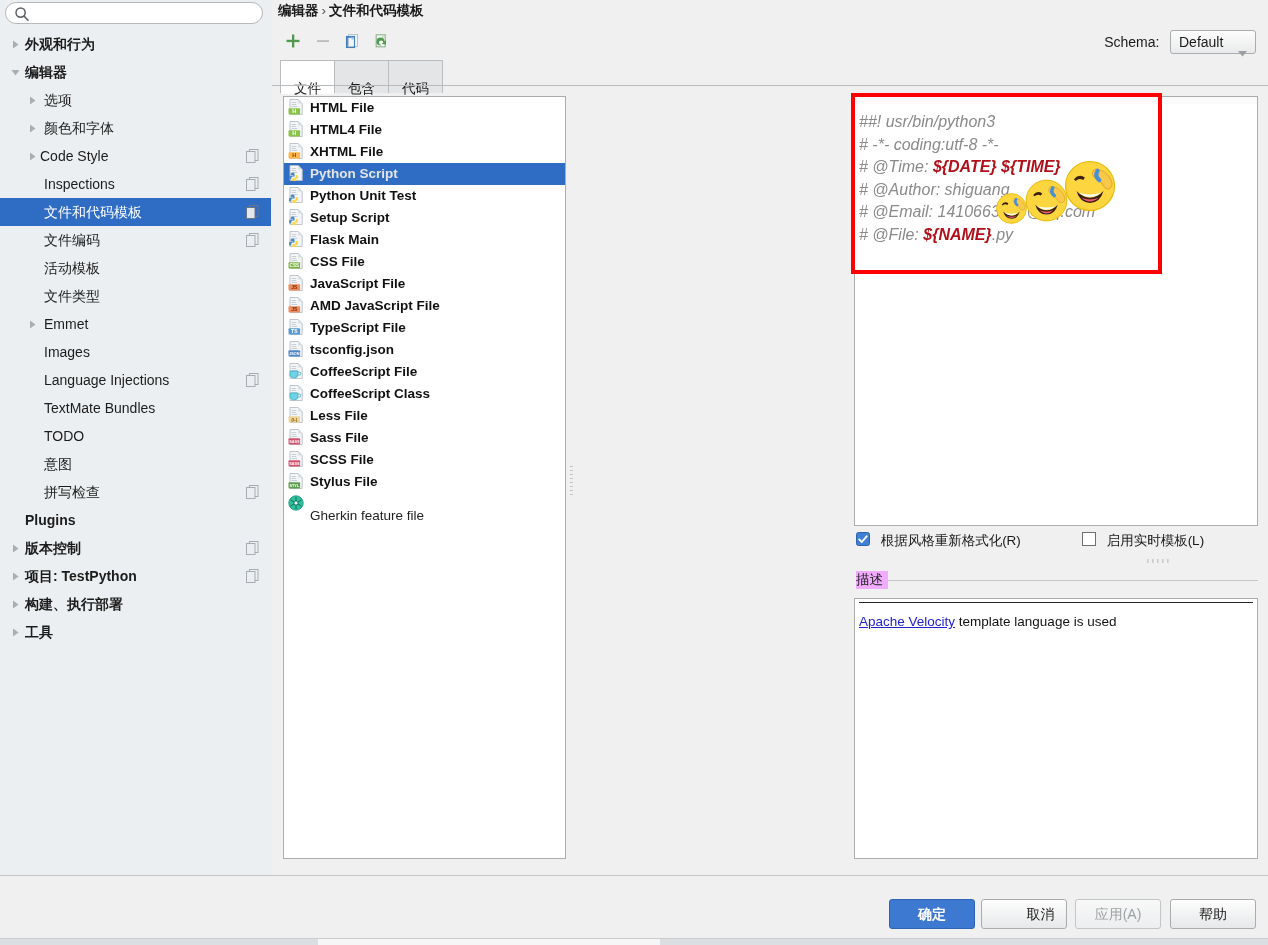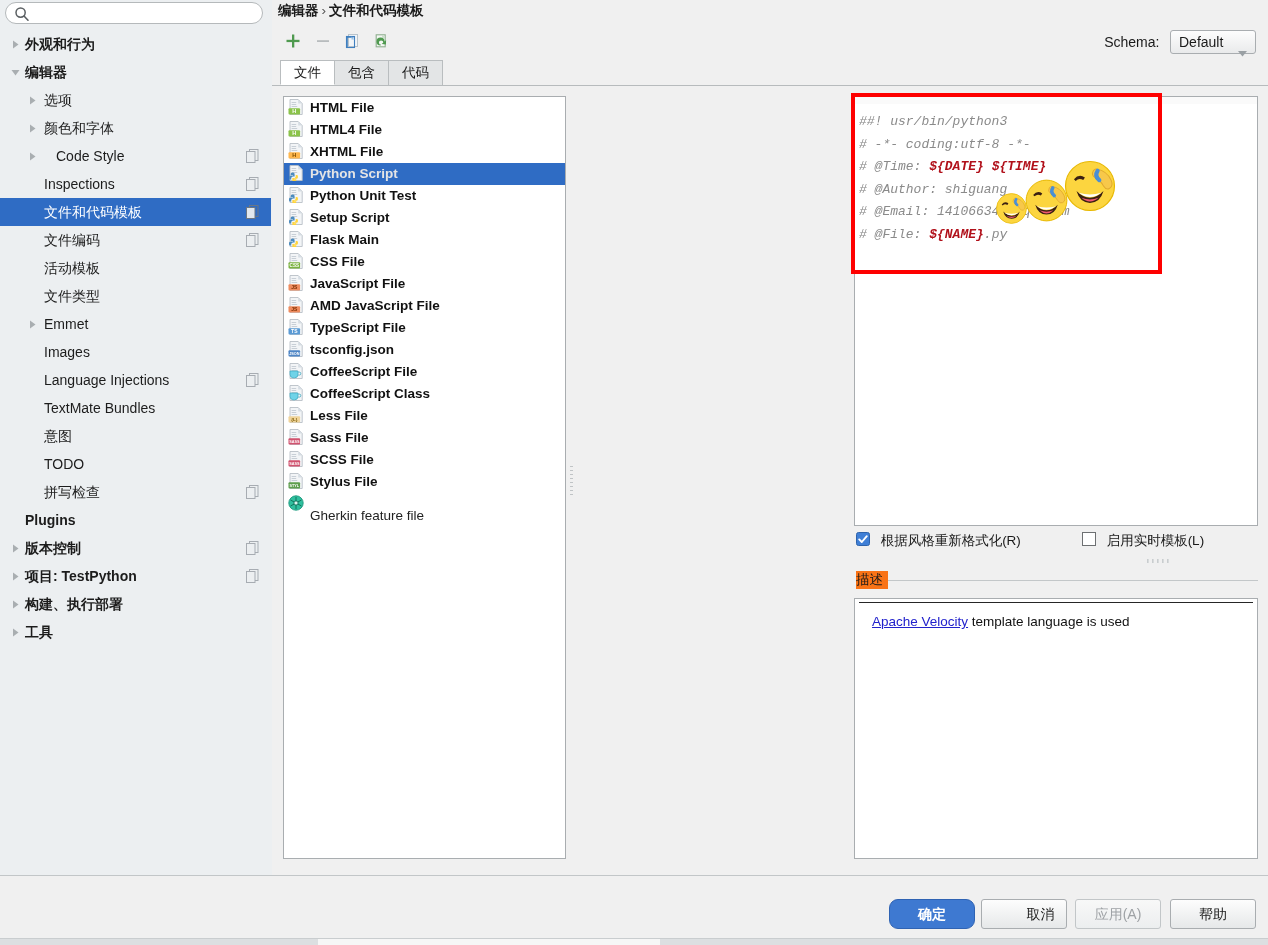--- a/index.html
+++ b/index.html
@@ -58,21 +58,21 @@
     display:inline-block;width:26px;height:26px;vertical-align:top;
     position:relative;cursor:pointer;
   }
   .tbtn svg{position:absolute;left:4px;top:4px;}
 
   .tabstrip{
     position:absolute;left:8px;top:60px;height:25px;
   }
   .tab{
     display:inline-block;height:25px;line-height:24px;
-    padding:0 13px;font-size:13.5px;color:#1a1a1a;
+    padding:16px 13px;font-size:13.5px;color:#1a1a1a;
     border:1px solid #b9bdbf;border-bottom:none;border-left:none;
     background:#e3e5e6;vertical-align:top;box-sizing:border-box;cursor:pointer;
   }
   .tab:first-child{border-left:1px solid #b9bdbf;}
   .tab.active{background:#fff;border-bottom:1px solid #fff;}
 
   .schema-area{position:absolute;right:12px;top:30px;height:24px;}
   .schema-label{display:inline-block;font-size:14px;color:#1a1a1a;vertical-align:middle;margin-right:7px;}
   .schema-select{
     display:inline-block;vertical-align:middle;
@@ -110,22 +110,22 @@
   }
 
   
   .editorwrap{
     position:absolute;left:582px;top:96px;right:10px;height:430px;
     background:#fff;border:1px solid #a9adb0;box-sizing:border-box;overflow:hidden;
   }
   .editor-gutterline{position:absolute;left:0;top:0;right:0;height:7px;background:#fafafa;}
   .code{
     position:absolute;left:4px;top:14px;right:12px;
-    font-family:Liberation Mono, monospace;
-    font-size:13px;line-height:22.6px;font-style:italic;white-space:pre;
+    font-family:Liberation Sans, sans-serif;
+    font-size:16px;line-height:22.6px;font-style:italic;white-space:pre;
   }
   .code .cmt{color:#8a8a8a;}
   .code .var{color:#b1101a;font-weight:bold;font-style:italic;}
   .redbox{
     position:absolute;left:579px;top:93px;width:311px;height:181px;
     border:4px solid #fe0000;box-sizing:border-box;pointer-events:none;
   }
   .sticker{position:absolute;pointer-events:none;}
 
   .optsrow{position:absolute;left:584px;top:532px;height:22px;}
@@ -133,29 +133,29 @@
     display:inline-block;width:14px;height:14px;box-sizing:border-box;
     vertical-align:-2px;margin-right:7px;position:relative;
   }
   .chk.off{background:#fff;border:1px solid #6d7072;}
   .chk.on{border:none;}
   .opt-lbl{display:inline-block;font-size:13.5px;color:#1a1a1a;vertical-align:top;}
   .opt2{position:absolute;left:810px;top:532px;height:22px;}
 
   .grip-dots{position:absolute;left:875px;top:552px;}
 
-  .desc-title{position:absolute;left:584px;top:571px;font-size:13.5px;color:#1a1a1a;background:#f97316;padding-right:5px;z-index:2;}
+  .desc-title{position:absolute;left:584px;top:571px;font-size:13.5px;color:#1a1a1a;background:#f0abfc;padding-right:5px;z-index:2;}
   .desc-line{position:absolute;left:584px;top:580px;right:10px;height:1px;background:#c3c7c9;}
   .descpanel{
     position:absolute;left:582px;top:598px;right:10px;height:261px;
     background:#fff;border:1px solid #a9adb0;box-sizing:border-box;overflow:hidden;
   }
   .descpanel .inner-top{position:absolute;left:4px;top:3px;right:4px;height:1px;background:#262626;}
   .desc-text{position:absolute;left:4px;top:15px;font-size:13.5px;color:#111;}
-  .desc-text a{color:#2222cc;margin-left:13px;}
+  .desc-text a{color:#2222cc;}
 
   
   .footer{
     position:absolute;left:0;top:875px;right:0;height:70px;
     background:#f0f0f0;border-top:1px solid #c2c6c8;
   }
   .btn{
     position:absolute;top:23px;height:30px;width:86px;
     box-sizing:border-box;border-radius:3px;
     font-size:14px;text-align:center;line-height:28px;cursor:pointer;
@@ -212,21 +212,21 @@
             </svg>
           </span>
           <span class="lbl" style="left: 44px;">颜色和字体</span>
         </div>
         <div class="tree-row">
           <span class="arrow" style="left: 25px;">
             <svg width="9" height="9" viewBox="0 0 9 9">
               <path d="M2 0.5 L7.5 4.5 L2 8.5 Z" fill="#a9aeb1"></path>
             </svg>
           </span>
-          <span class="lbl" style="left: 56px;">Code Style</span>
+          <span class="lbl" style="left: 40px;">Code Style</span>
           <span class="copy-badge">
             <svg width="13" height="14" viewBox="0 0 13 14">
               <rect x="3.5" y="0.5" width="8.5" height="11" fill="none" stroke="#6f7780"></rect>
               <rect x="0.5" y="2.5" width="8.5" height="11" fill="#eceff1" stroke="#6f7780"></rect>
             </svg>
           </span>
         </div>
         <div class="tree-row">
           <span class="lbl" style="left: 44px;">Inspections</span>
           <span class="copy-badge">
@@ -277,24 +277,24 @@
             <svg width="13" height="14" viewBox="0 0 13 14">
               <rect x="3.5" y="0.5" width="8.5" height="11" fill="none" stroke="#6f7780"></rect>
               <rect x="0.5" y="2.5" width="8.5" height="11" fill="#eceff1" stroke="#6f7780"></rect>
             </svg>
           </span>
         </div>
         <div class="tree-row">
           <span class="lbl" style="left: 44px;">TextMate Bundles</span>
         </div>
         <div class="tree-row">
+          <span class="lbl" style="left: 44px;">TODO</span>
+        </div>
+        <div class="tree-row">
           <span class="lbl" style="left: 44px;">意图</span>
-        </div>
-        <div class="tree-row">
-          <span class="lbl" style="left: 44px;">TODO</span>
         </div>
         <div class="tree-row">
           <span class="lbl" style="left: 44px;">拼写检查</span>
           <span class="copy-badge">
             <svg width="13" height="14" viewBox="0 0 13 14">
               <rect x="3.5" y="0.5" width="8.5" height="11" fill="none" stroke="#6f7780"></rect>
               <rect x="0.5" y="2.5" width="8.5" height="11" fill="#eceff1" stroke="#6f7780"></rect>
             </svg>
           </span>
         </div>
@@ -707,21 +707,21 @@
     <div class="desc-line"></div>
     <div class="descpanel">
       <div class="inner-top"></div>
       <div class="desc-text">
         <a href="#">Apache Velocity</a><span> template language is used</span>
       </div>
     </div>
   </div>
 
   <div class="footer" id="footer">
-      <div class="btn primary" style="left: 889px; border-radius: 9px;"><span>确定</span></div>
+      <div class="btn primary" style="left: 889px;"><span>确定</span></div>
       <div class="btn" style="left: 981px; padding-left: 33px;"><span>取消</span></div>
       <div class="btn disabled" style="left: 1075px;"><span>应用(A)</span></div>
       <div class="btn" style="left: 1170px;"><span>帮助</span></div>
     </div>
   <div class="bottomstrip">
     <div class="seg" style="left:0;width:318px;"></div>
     <div class="seg" style="left:660px;right:0;"></div>
   </div>
 
 </div>

